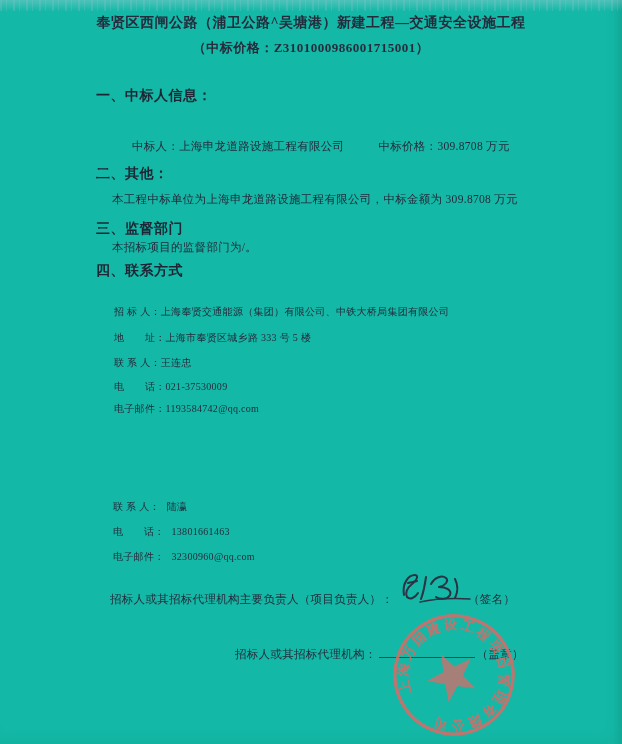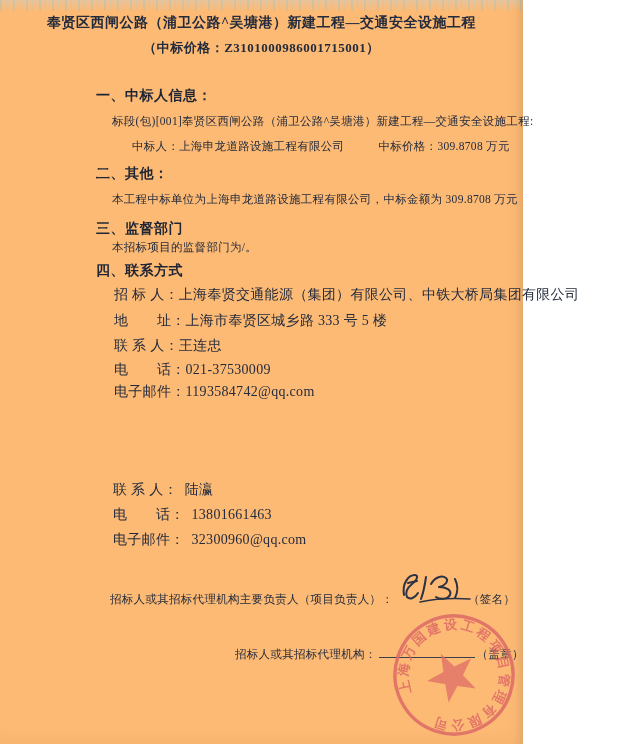--- a/index.html
+++ b/index.html
@@ -4,21 +4,21 @@
 <style>
   html,body{margin:0;padding:0;}
   body{
     width:622px;height:744px;
     background:#ffffff;
     font-family:"Liberation Serif","DejaVu Serif",serif;
     color:#242b3c;
     overflow:hidden;
   }
   .page{
-    position:relative;width:523px;height:744px;background:#fdba74;
+    position:relative;width:622px;height:744px;background:#14b8a6;
     box-shadow:inset -8px -6px 14px rgba(0,0,0,0.035);
   }
   .scan-noise{
     position:absolute;top:0;left:0;right:0;height:11px;
     background:
       repeating-linear-gradient(90deg, rgba(140,190,205,0.28) 0 2px, rgba(255,255,255,0) 2px 6px, rgba(160,200,210,0.18) 6px 7px, rgba(255,255,255,0) 7px 13px),
       linear-gradient(180deg, rgba(190,215,225,0.35), rgba(255,255,255,0));
     pointer-events:none;
   }
   .edge-right{
@@ -34,21 +34,21 @@
     position:absolute;top:39px;left:0;width:100%;
     text-align:center;font-size:13px;font-weight:600;letter-spacing:0.5px;
   }
   .h{
     position:absolute;left:96px;font-size:14px;font-weight:700;color:#1e2534;
     letter-spacing:0.5px;white-space:nowrap;
   }
   .body-line{
     position:absolute;font-size:11.5px;letter-spacing:0.3px;white-space:nowrap;
   }
-  .row{position:absolute;font-size:14px;white-space:nowrap;letter-spacing:0.3px;}
+  .row{position:absolute;font-size:10px;white-space:nowrap;letter-spacing:0.3px;margin-top:19px;}
   .row .lab{display:inline-block;}
   .agency-val{margin-left:7px;}
   .price{margin-left:34px;}
   .footer-line{position:absolute;font-size:11.5px;white-space:nowrap;letter-spacing:0.3px;}
   .blank-underline{
     display:inline-block;width:96px;height:12px;
     border-bottom:1px solid #3a3f4e;vertical-align:baseline;margin:0 2px;
   }
   .sig-svg{position:absolute;left:398px;top:570px;width:76px;height:42px;}
   .seal-svg{
@@ -60,21 +60,20 @@
 <body>
 
 <div class="page">
   <div class="scan-noise"></div>
   <div class="edge-right"></div>
 
   <div class="title">奉贤区西闸公路（浦卫公路^吴塘港）新建工程—交通安全设施工程</div>
   <div class="subtitle">（中标价格：Z3101000986001715001）</div>
 
   <div class="h" style="top:87px">一、中标人信息：</div>
-  <div class="body-line" style="left:112px;top:114px">标段(包)[001]奉贤区西闸公路（浦卫公路^吴塘港）新建工程—交通安全设施工程:</div>
   <div class="body-line" style="left:132px;top:139px">
     <span>中标人：</span><span>上海申龙道路设施工程有限公司</span><span class="price">中标价格：</span><span>309.8708 万元</span>
   </div>
 
   <div class="h" style="top:165px">二、其他：</div>
   <div class="body-line" style="left:112px;top:192px">本工程中标单位为上海申龙道路设施工程有限公司，中标金额为 309.8708 万元</div>
 
   <div class="h" style="top:220px">三、监督部门</div>
   <div class="body-line" style="left:112px;top:240px">本招标项目的监督部门为/。</div>
 

